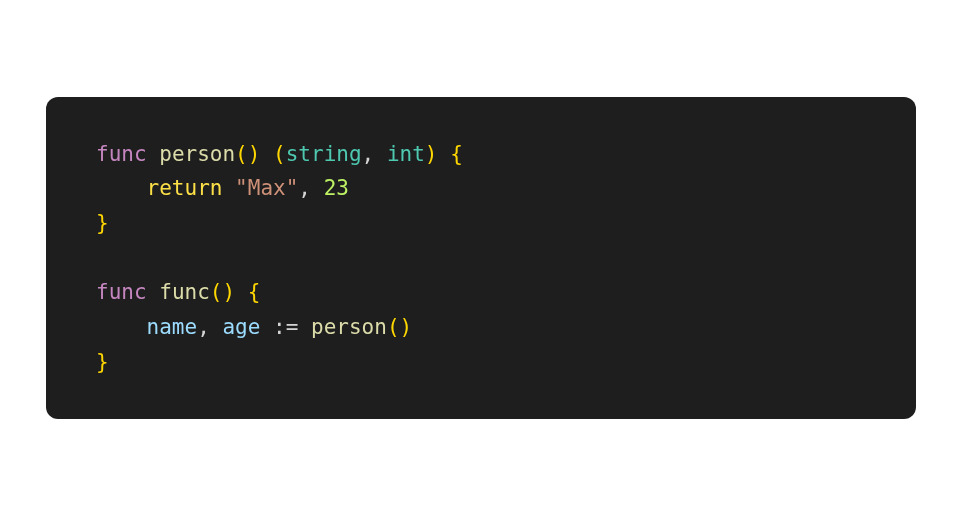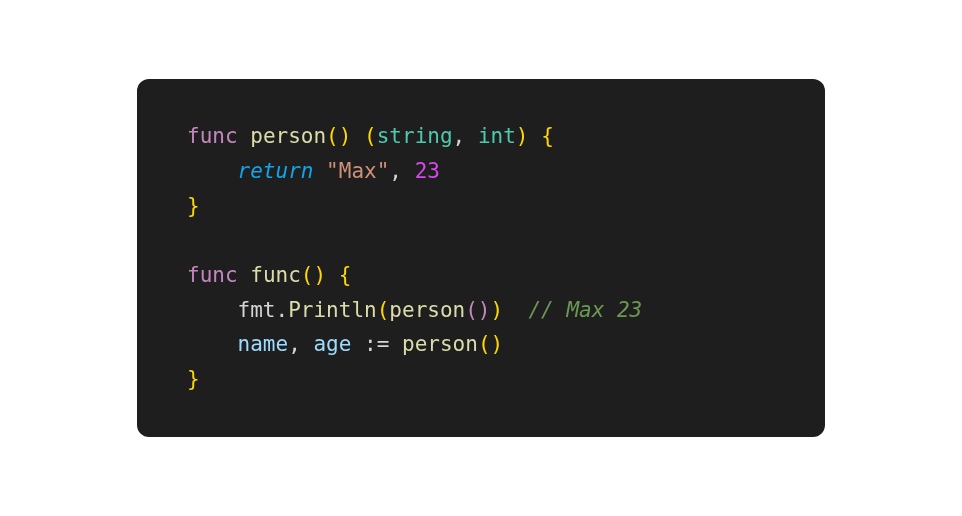--- a/index.html
+++ b/index.html
@@ -13,52 +13,51 @@
       justify-content: center;
       align-items: center;
       min-height: 516px;
       width: 962px;
       padding: 20px;
     }
     .code-block {
       background: #1e1e1e;
       border-radius: 12px;
       padding: 40px 50px;
-      width: 688px;
+      width: 870px;
       font-family: 'SF Mono', 'Monaco', 'Menlo', 'Consolas', monospace;
       font-size: 21px;
       line-height: 1.65;
       color: #d4d4d4;
     }
     .code-line {
       white-space: pre;
       display: block;
     }
     .kw { color: #c586c0; }
     .fn-call { color: #dcdcaa; }
     .type { color: #4ec9b0; }
     .str { color: #ce9178; }
-    .num { color: #d946ef; }
+    .num { color: #bef264; }
     .punct { color: #d4d4d4; }
     .paren { color: #c586c0; }
     .paren-y { color: #ffd700; }
     .brace { color: #ffd700; }
     .ident { color: #9cdcfe; }
     .pkg { color: #d4d4d4; }
     .comment { color: #6a9955; font-style: italic; }
-    .return-kw { color: #0ea5e9; font-style: italic; }
+    .return-kw { color: #fde047; }
     .assign { color: #d4d4d4; }
     .dot { color: #d4d4d4; }
     .fname { color: #dcdcaa; }
   </style>
 </head>
 <body>
 
 <div class="code-block">
 <span class="code-line"><span class="kw">func</span> <span class="fname">person</span><span class="paren-y">()</span> <span class="paren-y">(</span><span class="type">string</span><span class="punct">,</span> <span class="type">int</span><span class="paren-y">)</span> <span class="brace">{</span></span>
 <span class="code-line">    <span class="return-kw">return</span> <span class="str">"Max"</span><span class="punct">,</span> <span class="num">23</span></span>
 <span class="code-line"><span class="brace">}</span></span>
 <span class="code-line"> </span>
 <span class="code-line"><span class="kw">func</span> <span class="fname">func</span><span class="paren-y">()</span> <span class="brace">{</span></span>
-<span class="code-line">    <span class="pkg">fmt</span><span class="dot">.</span><span class="fn-call">Println</span><span class="paren-y">(</span><span class="fn-call">person</span><span class="paren">()</span><span class="paren-y">)</span>  <span class="comment">// Max 23</span></span>
 <span class="code-line">    <span class="ident">name</span><span class="punct">,</span> <span class="ident">age</span> <span class="assign">:=</span> <span class="fn-call">person</span><span class="paren-y">()</span></span>
 <span class="code-line"><span class="brace">}</span></span>
 </div>
 
 </body></html>

